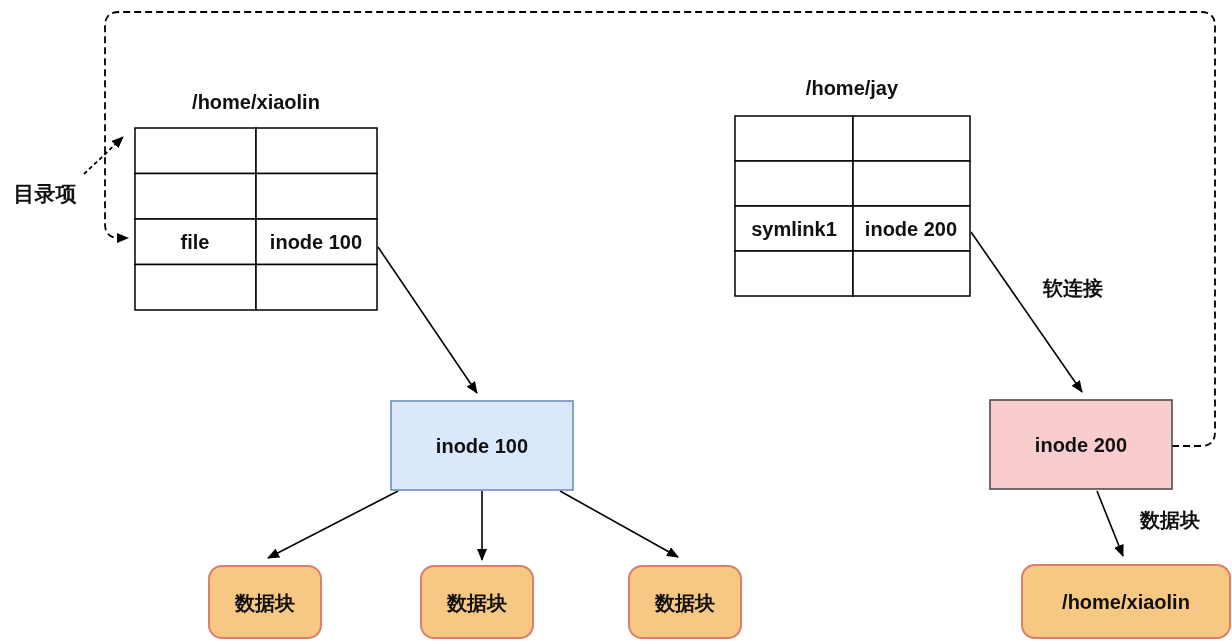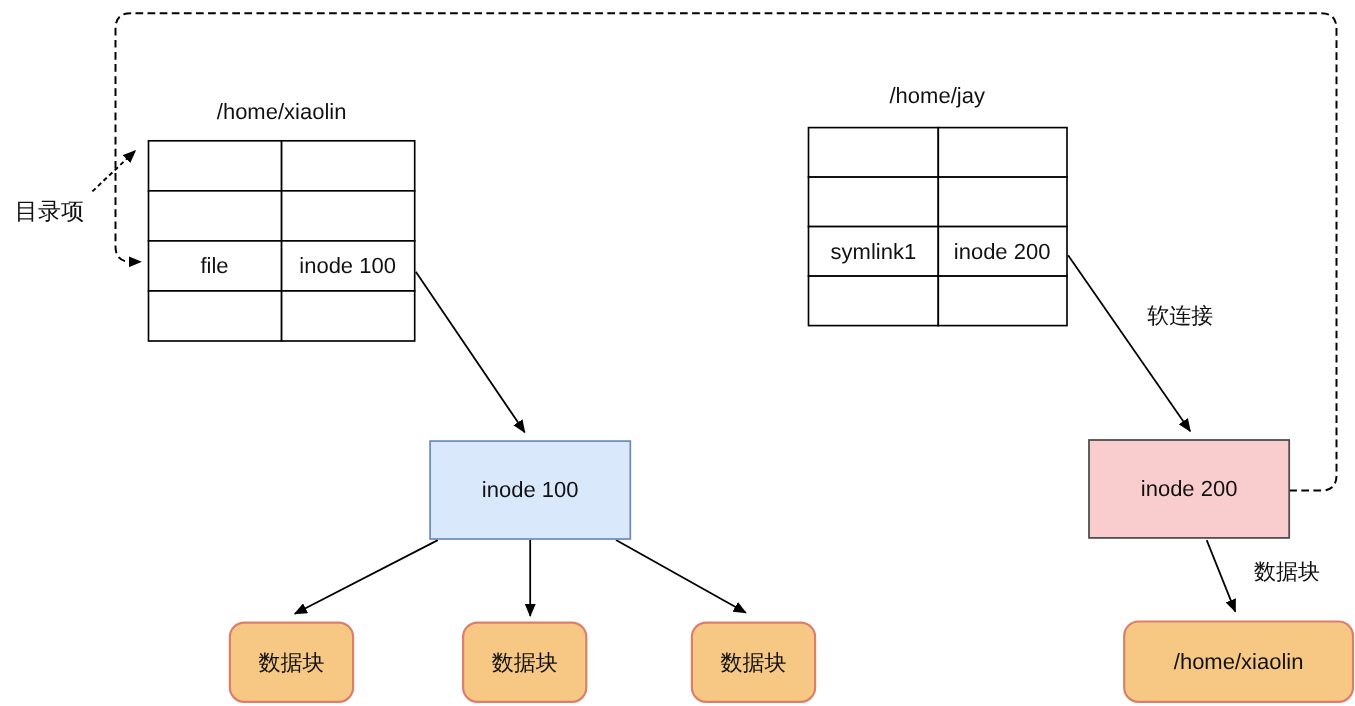--- a/index.html
+++ b/index.html
@@ -1,16 +1,16 @@
 <!DOCTYPE html>
 <html><head>
 <meta charset="utf-8">
 <style>
   html, body { margin: 0; padding: 0; background: #ffffff; }
-  .stage { position: relative; width: 1232px; height: 642px; background: #ffffff; overflow: hidden; }
+  .stage { position: relative; width: 1232px; height: 642px; background: #ffffff; overflow: hidden; font-weight: bold; }
   svg { display: block; }
   text {
     font-family: "Liberation Sans", "DejaVu Sans", sans-serif;
     fill: #111111;
   }
   .t20 { font-size: 20px; }
   .t21 { font-size: 21px; }
   .cell { stroke: #000000; stroke-width: 1.5; fill: #ffffff; }
   .boxline { stroke-width: 1.6; }
   .arrow { stroke: #000000; stroke-width: 1.6; fill: none; }

